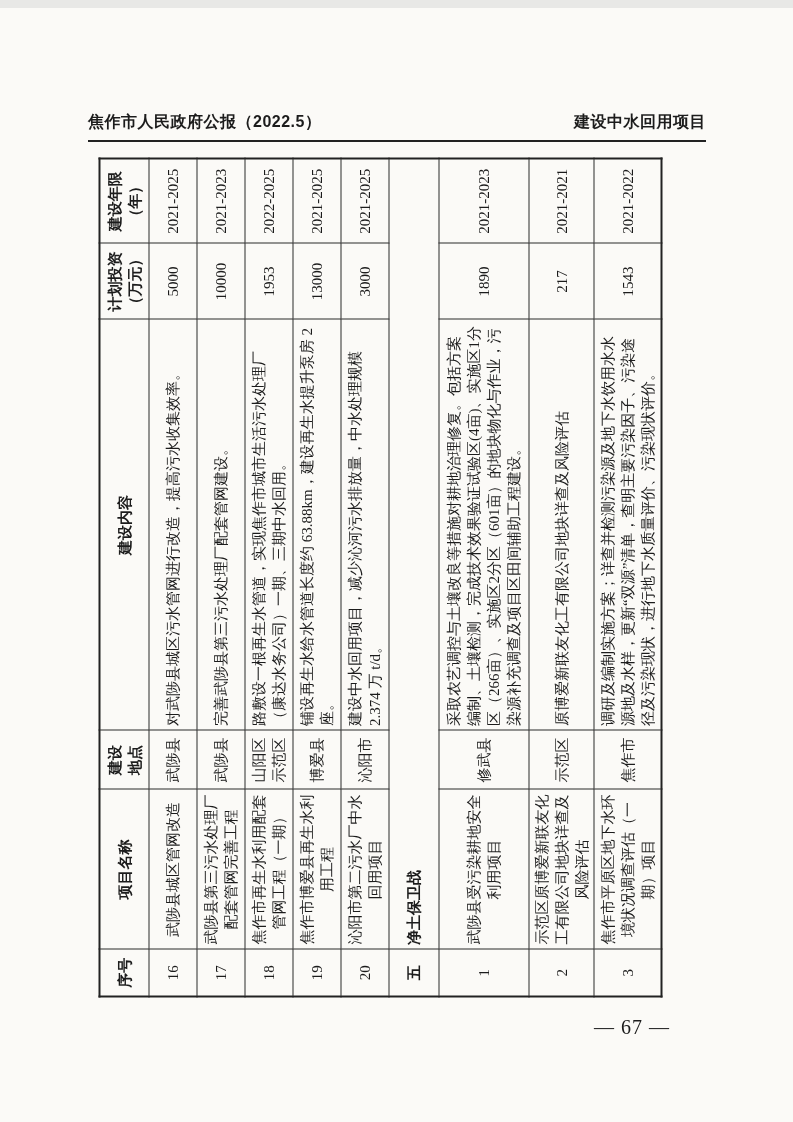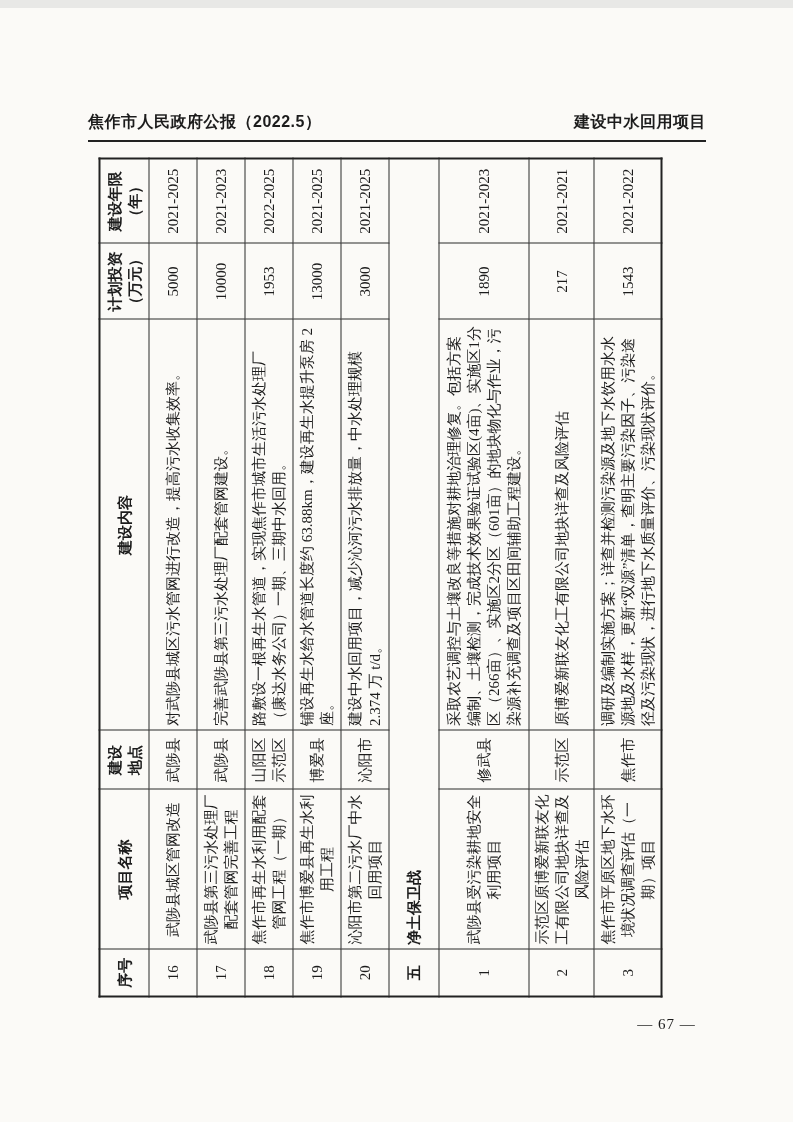--- a/index.html
+++ b/index.html
@@ -44,21 +44,21 @@
   }
   .sec-num { font-family:"Liberation Sans", sans-serif; font-weight:bold; }
   tr.hrow  { height:49px; }
   tr.r-std { height:48px; }
   tr.r-sec { height:50px; }
   tr.r-l1  { height:90px; }
   tr.r-l2  { height:62px; }
   tr.r-l3  { height:68px; }
   .page-footer {
     position:absolute; top:1008px; left:594px; width:145px;
-    text-align:center; font-size:15px; letter-spacing:1px;
+    text-align:left; font-size:20px; letter-spacing:1px;
   }
 </style>
 </head>
 <body>
 
 <div class="page">
 
   <div class="page-header">
     <span>焦作市人民政府公报（2022.5）</span>
     <span>建设中水回用项目</span>

